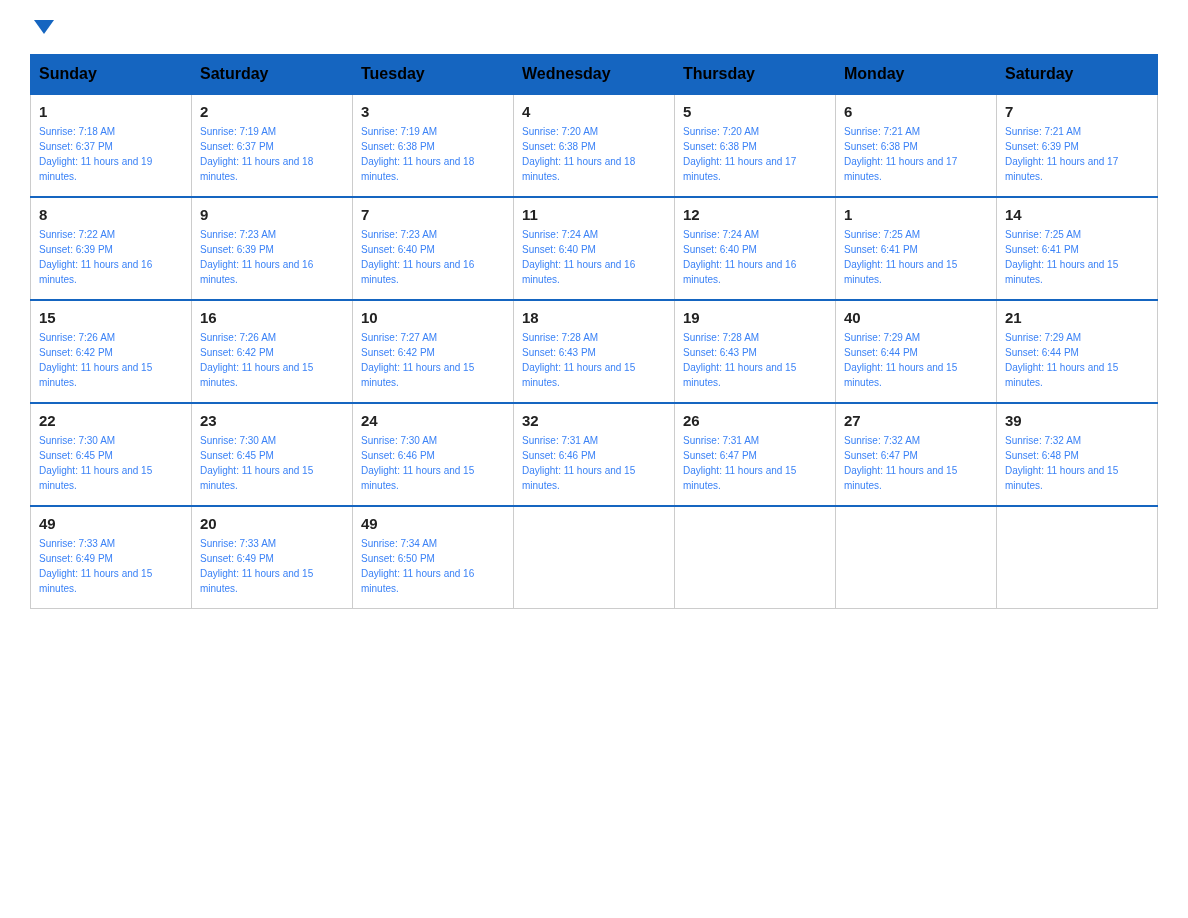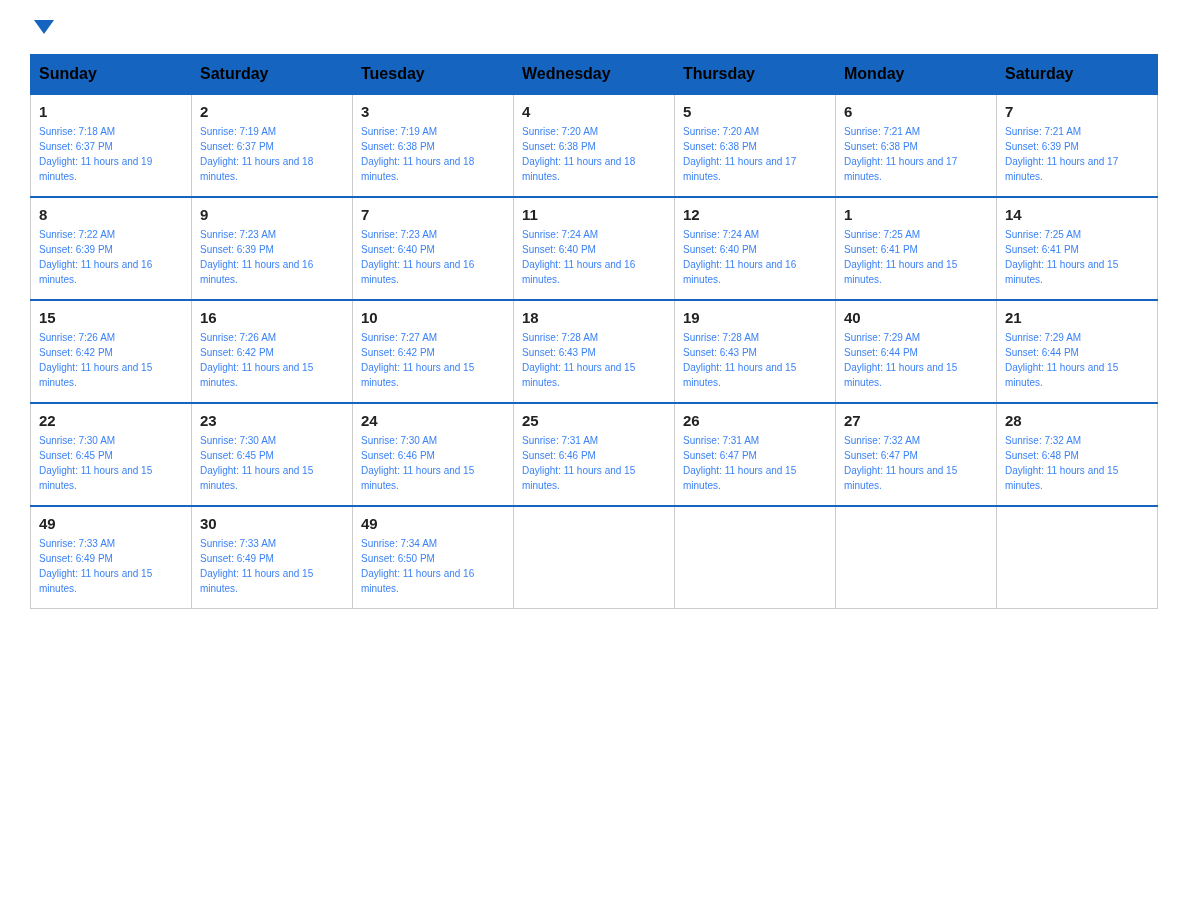--- a/index.html
+++ b/index.html
@@ -329,21 +329,21 @@
       </td>
         <td>
         <span class="day-number">24</span>
         <div class="day-info">
           Sunrise: 7:30 AM<br>
           Sunset: 6:46 PM<br>
           Daylight: 11 hours and 15 minutes.
         </div>
       </td>
         <td>
-        <span class="day-number">25</span>
+        <span class="day-number">32</span>
         <div class="day-info">
           Sunrise: 7:31 AM<br>
           Sunset: 6:46 PM<br>
           Daylight: 11 hours and 15 minutes.
         </div>
       </td>
         <td>
         <span class="day-number">26</span>
         <div class="day-info">
           Sunrise: 7:31 AM<br>
@@ -353,39 +353,39 @@
       </td>
         <td>
         <span class="day-number">27</span>
         <div class="day-info">
           Sunrise: 7:32 AM<br>
           Sunset: 6:47 PM<br>
           Daylight: 11 hours and 15 minutes.
         </div>
       </td>
         <td>
-        <span class="day-number">28</span>
+        <span class="day-number">39</span>
         <div class="day-info">
           Sunrise: 7:32 AM<br>
           Sunset: 6:48 PM<br>
           Daylight: 11 hours and 15 minutes.
         </div>
       </td>
       </tr>
       <tr>
         <td>
         <span class="day-number">49</span>
         <div class="day-info">
           Sunrise: 7:33 AM<br>
           Sunset: 6:49 PM<br>
           Daylight: 11 hours and 15 minutes.
         </div>
       </td>
         <td>
-        <span class="day-number">30</span>
+        <span class="day-number">20</span>
         <div class="day-info">
           Sunrise: 7:33 AM<br>
           Sunset: 6:49 PM<br>
           Daylight: 11 hours and 15 minutes.
         </div>
       </td>
         <td>
         <span class="day-number">49</span>
         <div class="day-info">
           Sunrise: 7:34 AM<br>

